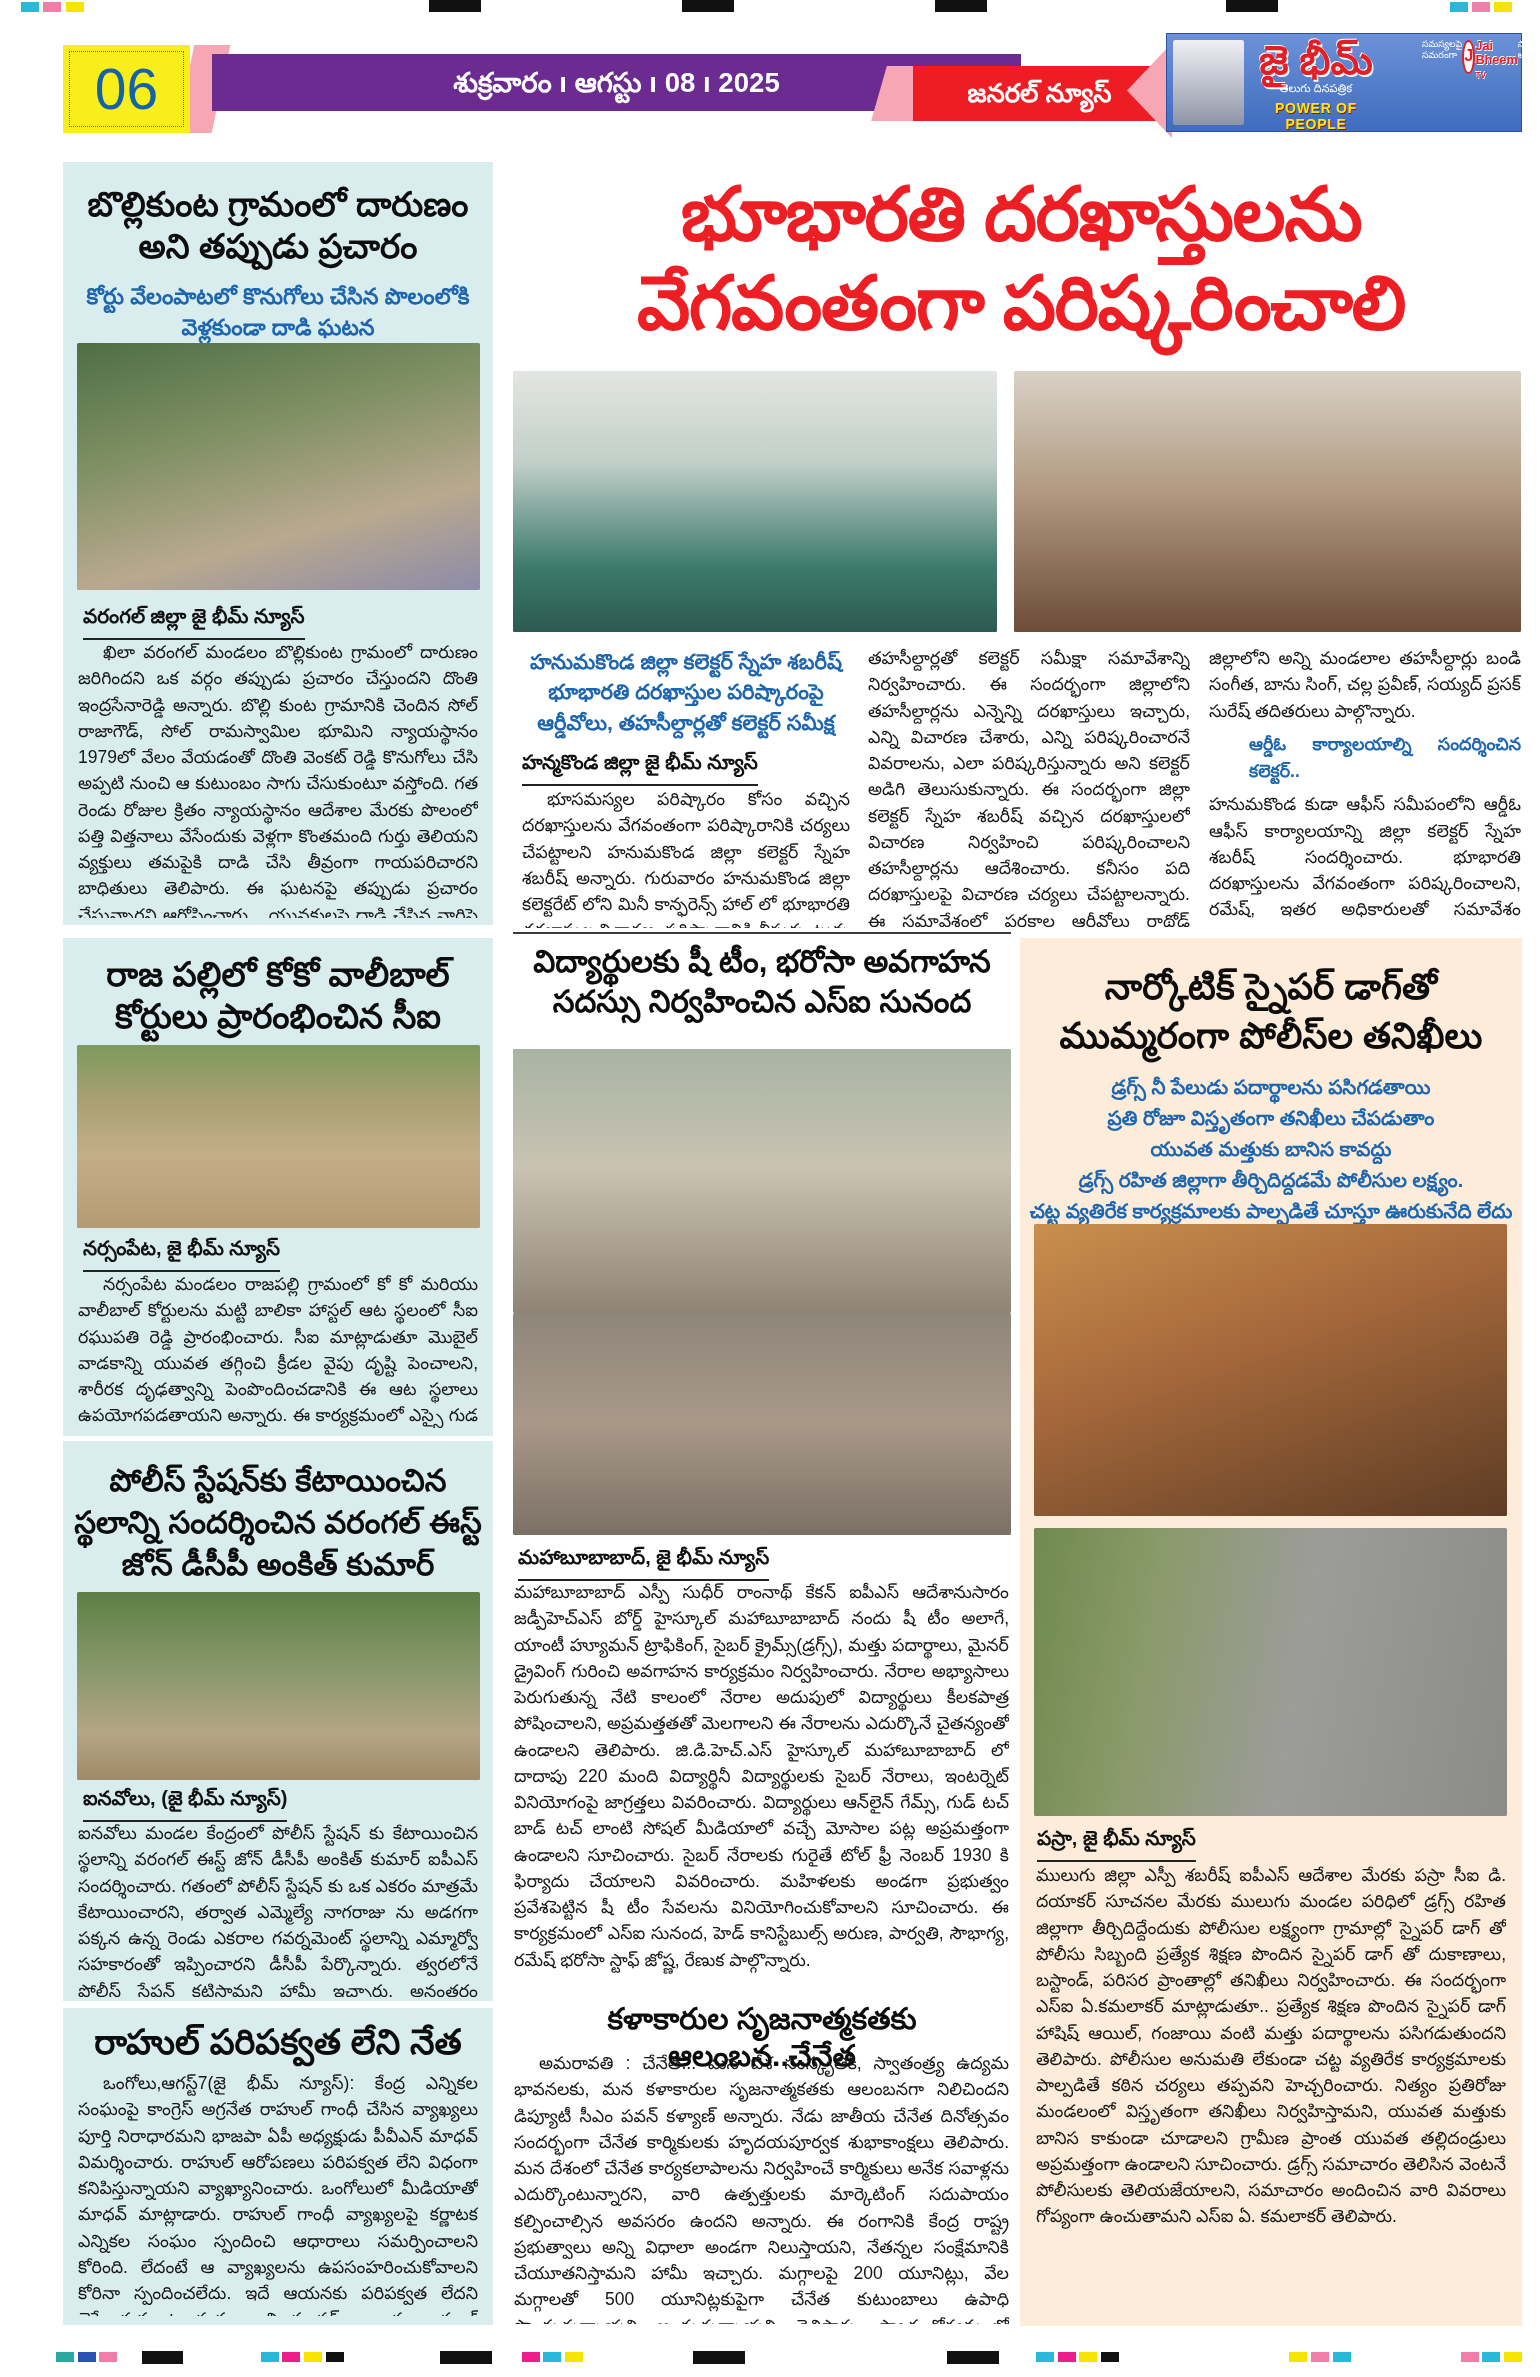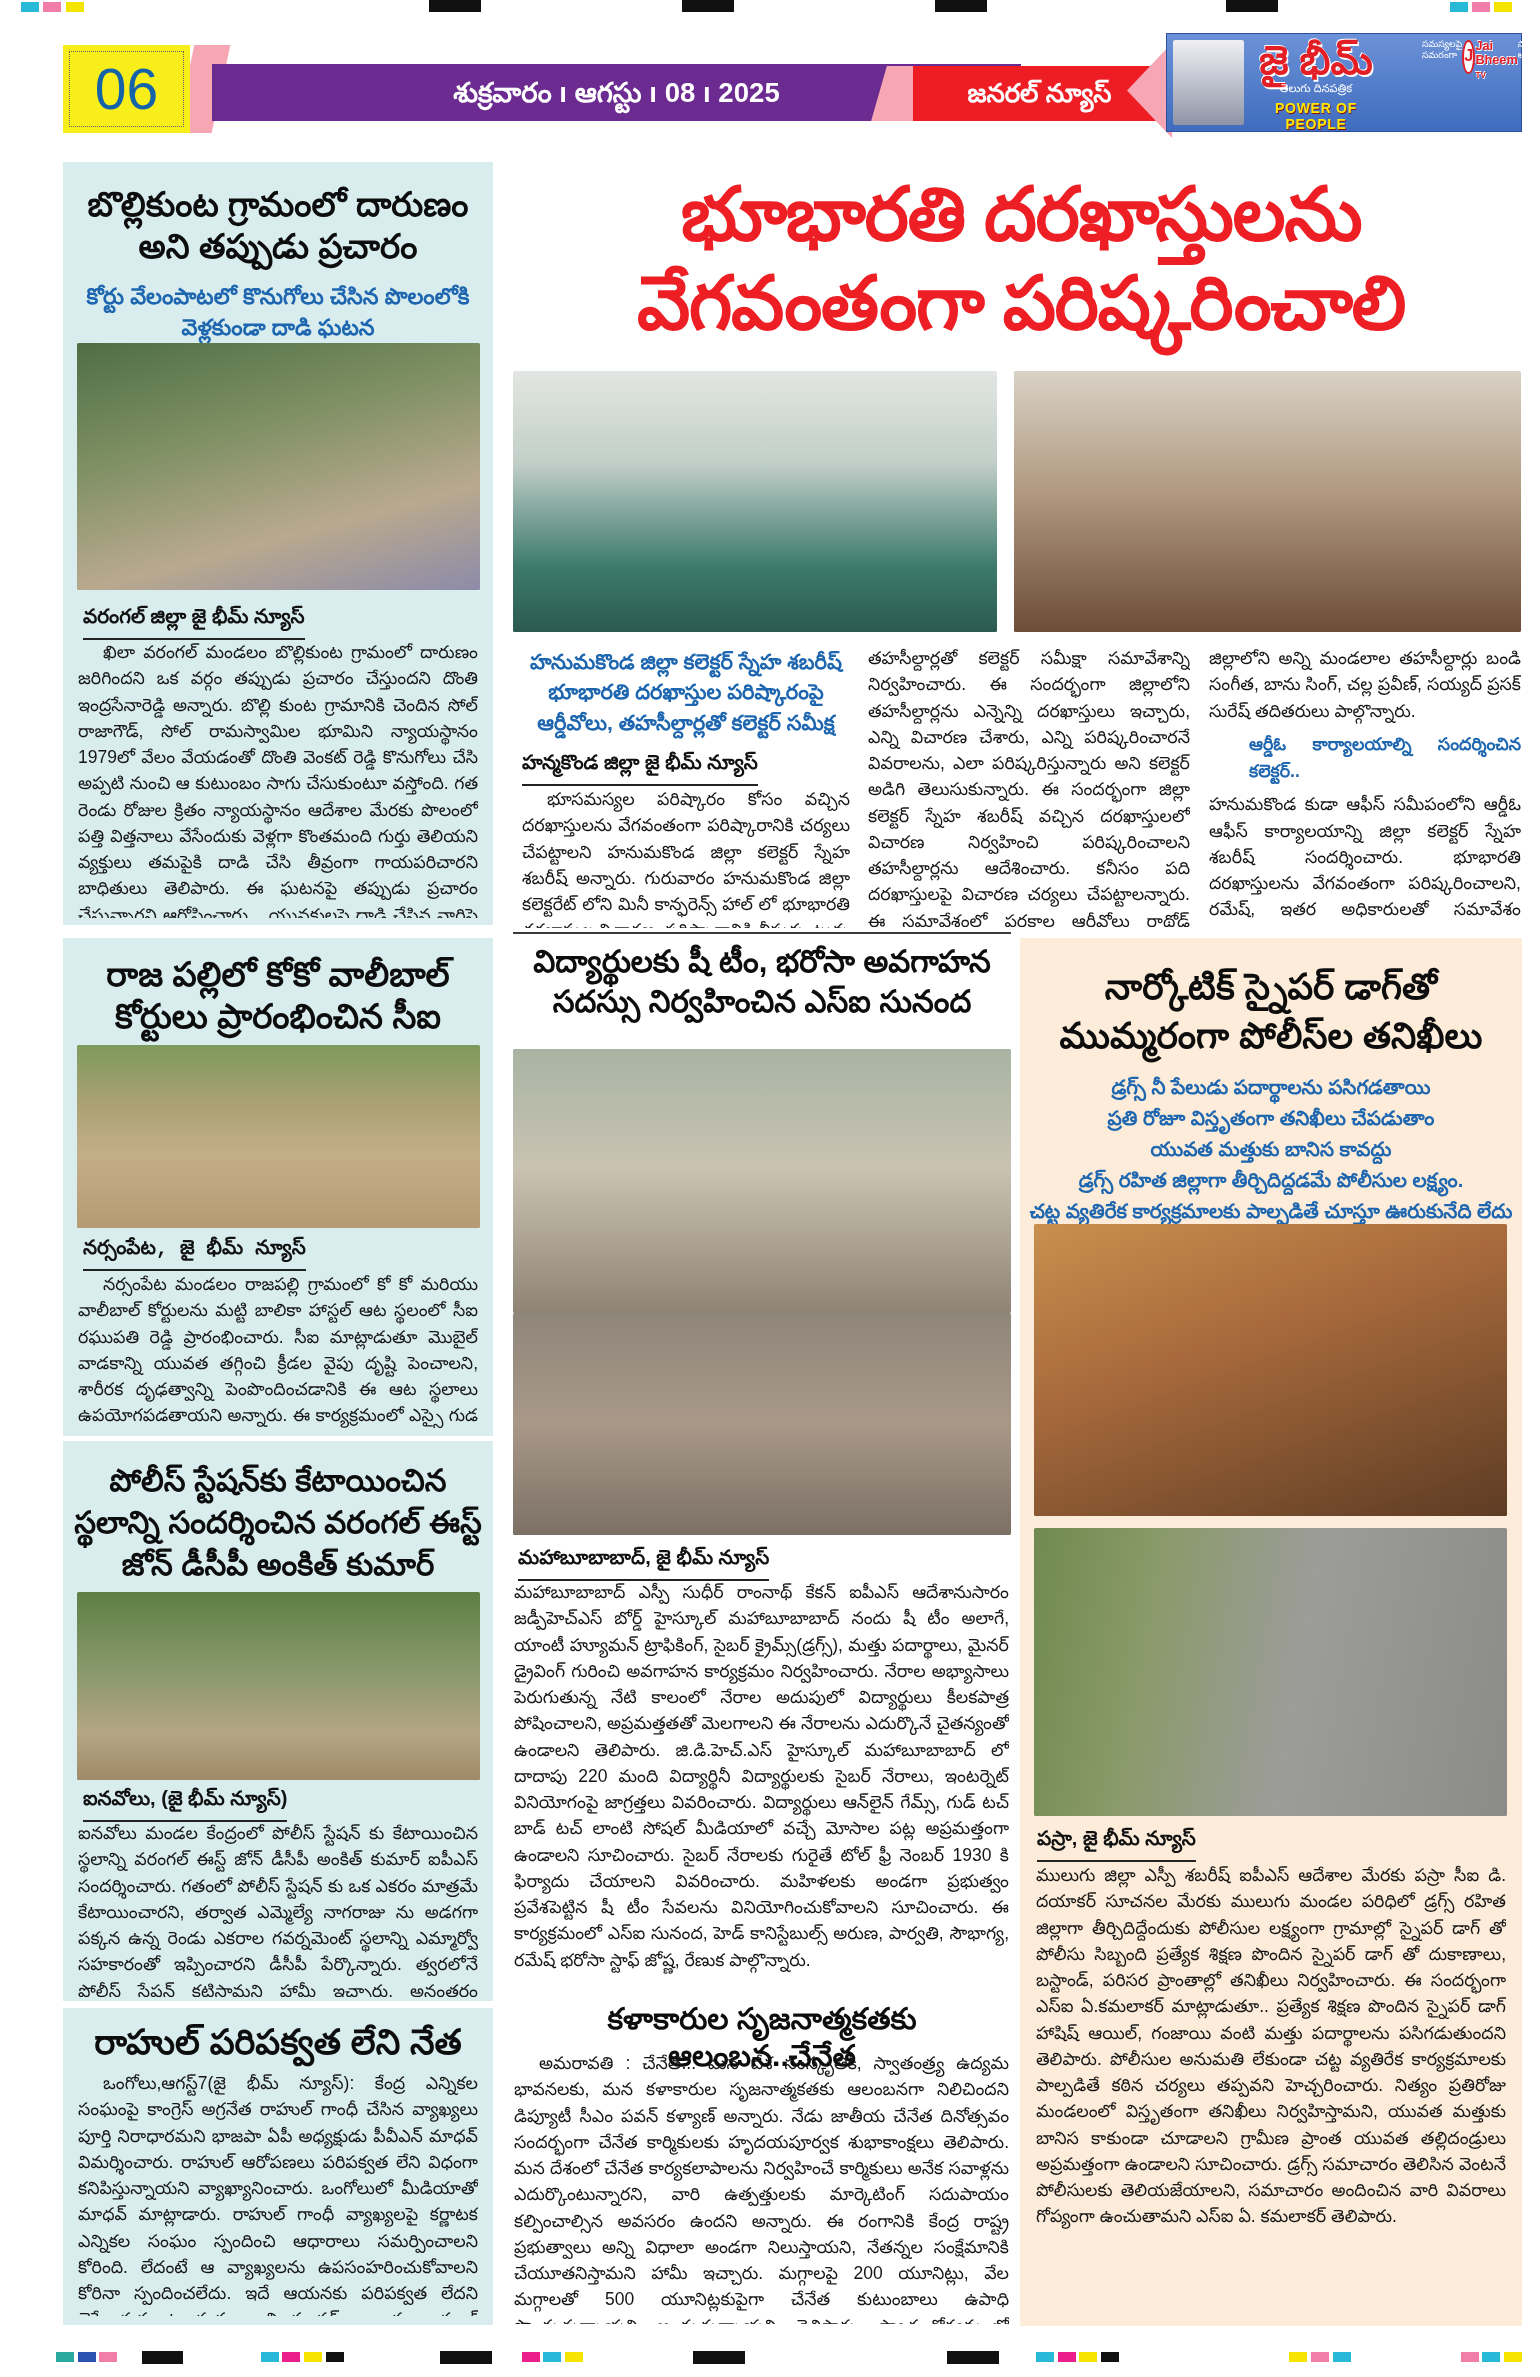--- a/index.html
+++ b/index.html
@@ -55,21 +55,21 @@
     <div class="mark" style="left:1450px;top:1.5px;width:18px;background:#29b9d8;"></div>
     <div class="mark" style="left:1472px;top:1.5px;width:18px;background:#f07ea8;"></div>
     <div class="mark" style="left:1494px;top:1.5px;width:18px;background:#f5e400;"></div>
   </div>
 
   <div class="abs" style="left:185px;top:45px;width:36px;height:88px;background:#f6a7b3;transform:skewX(-12deg);"></div>
   <div class="abs" style="left:63px;top:45px;width:127px;height:88px;background:#f8ee1a;z-index:2;">
     <div class="abs" style="left:6px;top:6px;right:6px;bottom:6px;border:1.5px dotted #666;"></div>
     <div class="abs" style="left:0;top:0;width:100%;height:88px;line-height:88px;text-align:center;font-size:57px;font-weight:400;color:#1463a8;">06</div>
   </div>
-  <div class="abs" style="left:212px;top:64px;width:809px;height:57px;background:#6b2b90;">
+  <div class="abs" style="left:212px;top:54px;width:809px;height:57px;background:#6b2b90;">
     <div class="hdr-date">శుక్రవారం ı ఆగస్టు ı 08 ı 2025</div>
   </div>
   <div class="abs" style="left:879px;top:66px;width:45px;height:55px;background:#f6a7b3;transform:skewX(-16deg);"></div>
   <div class="abs hdr-badge" style="left:913px;top:66px;width:253px;height:55px;">జనరల్ న్యూస్</div>
   <div class="abs" style="left:1127px;top:43px;width:45px;height:95px;background:#f6a7b3;clip-path:polygon(100% 0,0 50%,100% 100%);"></div>
   <div class="abs" style="left:1166px;top:33px;width:354px;height:97px;background:linear-gradient(180deg,#6c92d8,#3f6cbe);border:0.7px solid #2c4f9e;display:flex;">
     <div class="ph-ambedkar" style="width:71px;height:85px;margin:6px;border-radius:2.2px;"></div>
     <div style="flex:1;text-align:center;padding-top:6px;">
       <div class="mh-title">జై భీమ్</div>
       <div class="mh-sub">తెలుగు దినపత్రిక</div>
@@ -125,21 +125,21 @@
   </div>
   <div class="abs divider" style="left:513px;top:932px;width:498px;height:2.2px;"></div>
 
   <div class="abs tealbox" style="left:63px;top:938px;width:430px;height:498px;">
     <div class="art-head" style="font-size:34px;padding-top:15px;">
       <div>రాజ పల్లిలో కోకో వాలీబాల్</div>
       <div>కోర్టులు ప్రారంభించిన సీఐ</div>
     </div>
   </div>
   <div class="photo ph-ground" style="left:77px;top:1045px;width:403px;height:183px;"></div>
-  <div class="abs byline" style="left:83px;top:1237px;font-family:Liberation Mono, monospace;"><span>నర్సంపేట, జై భీమ్ న్యూస్</span></div>
+  <div class="abs byline" style="left:83px;top:1237px;"><span>నర్సంపేట, జై భీమ్ న్యూస్</span></div>
   <div class="abs body-text" style="left:78px;top:1271px;width:400px;height:158px;">
     <p>నర్సంపేట మండలం రాజపల్లి గ్రామంలో కో కో మరియు వాలీబాల్ కోర్టులను మట్టి బాలికా హాస్టల్ ఆట స్థలంలో సీఐ రఘుపతి రెడ్డి ప్రారంభించారు. సీఐ మాట్లాడుతూ మొబైల్ వాడకాన్ని యువత తగ్గించి క్రీడల వైపు దృష్టి పెంచాలని, శారీరక దృఢత్వాన్ని పెంపొందించడానికి ఈ ఆట స్థలాలు ఉపయోగపడతాయని అన్నారు. ఈ కార్యక్రమంలో ఎస్సై గుడ అరుణ్ కుమార్ మరియు తదితరులు పాల్గొన్నారు.</p>
   </div>
 
   <div class="abs tealbox" style="left:63px;top:1441px;width:430px;height:560px;">
     <div class="art-head" style="font-size:31px;padding-top:19.4px;line-height:1.35;">
       <div>పోలీస్ స్టేషన్‌కు కేటాయించిన</div>
       <div>స్థలాన్ని సందర్శించిన వరంగల్ ఈస్ట్</div>
       <div>జోన్ డీసీపీ అంకిత్ కుమార్</div>
     </div>

